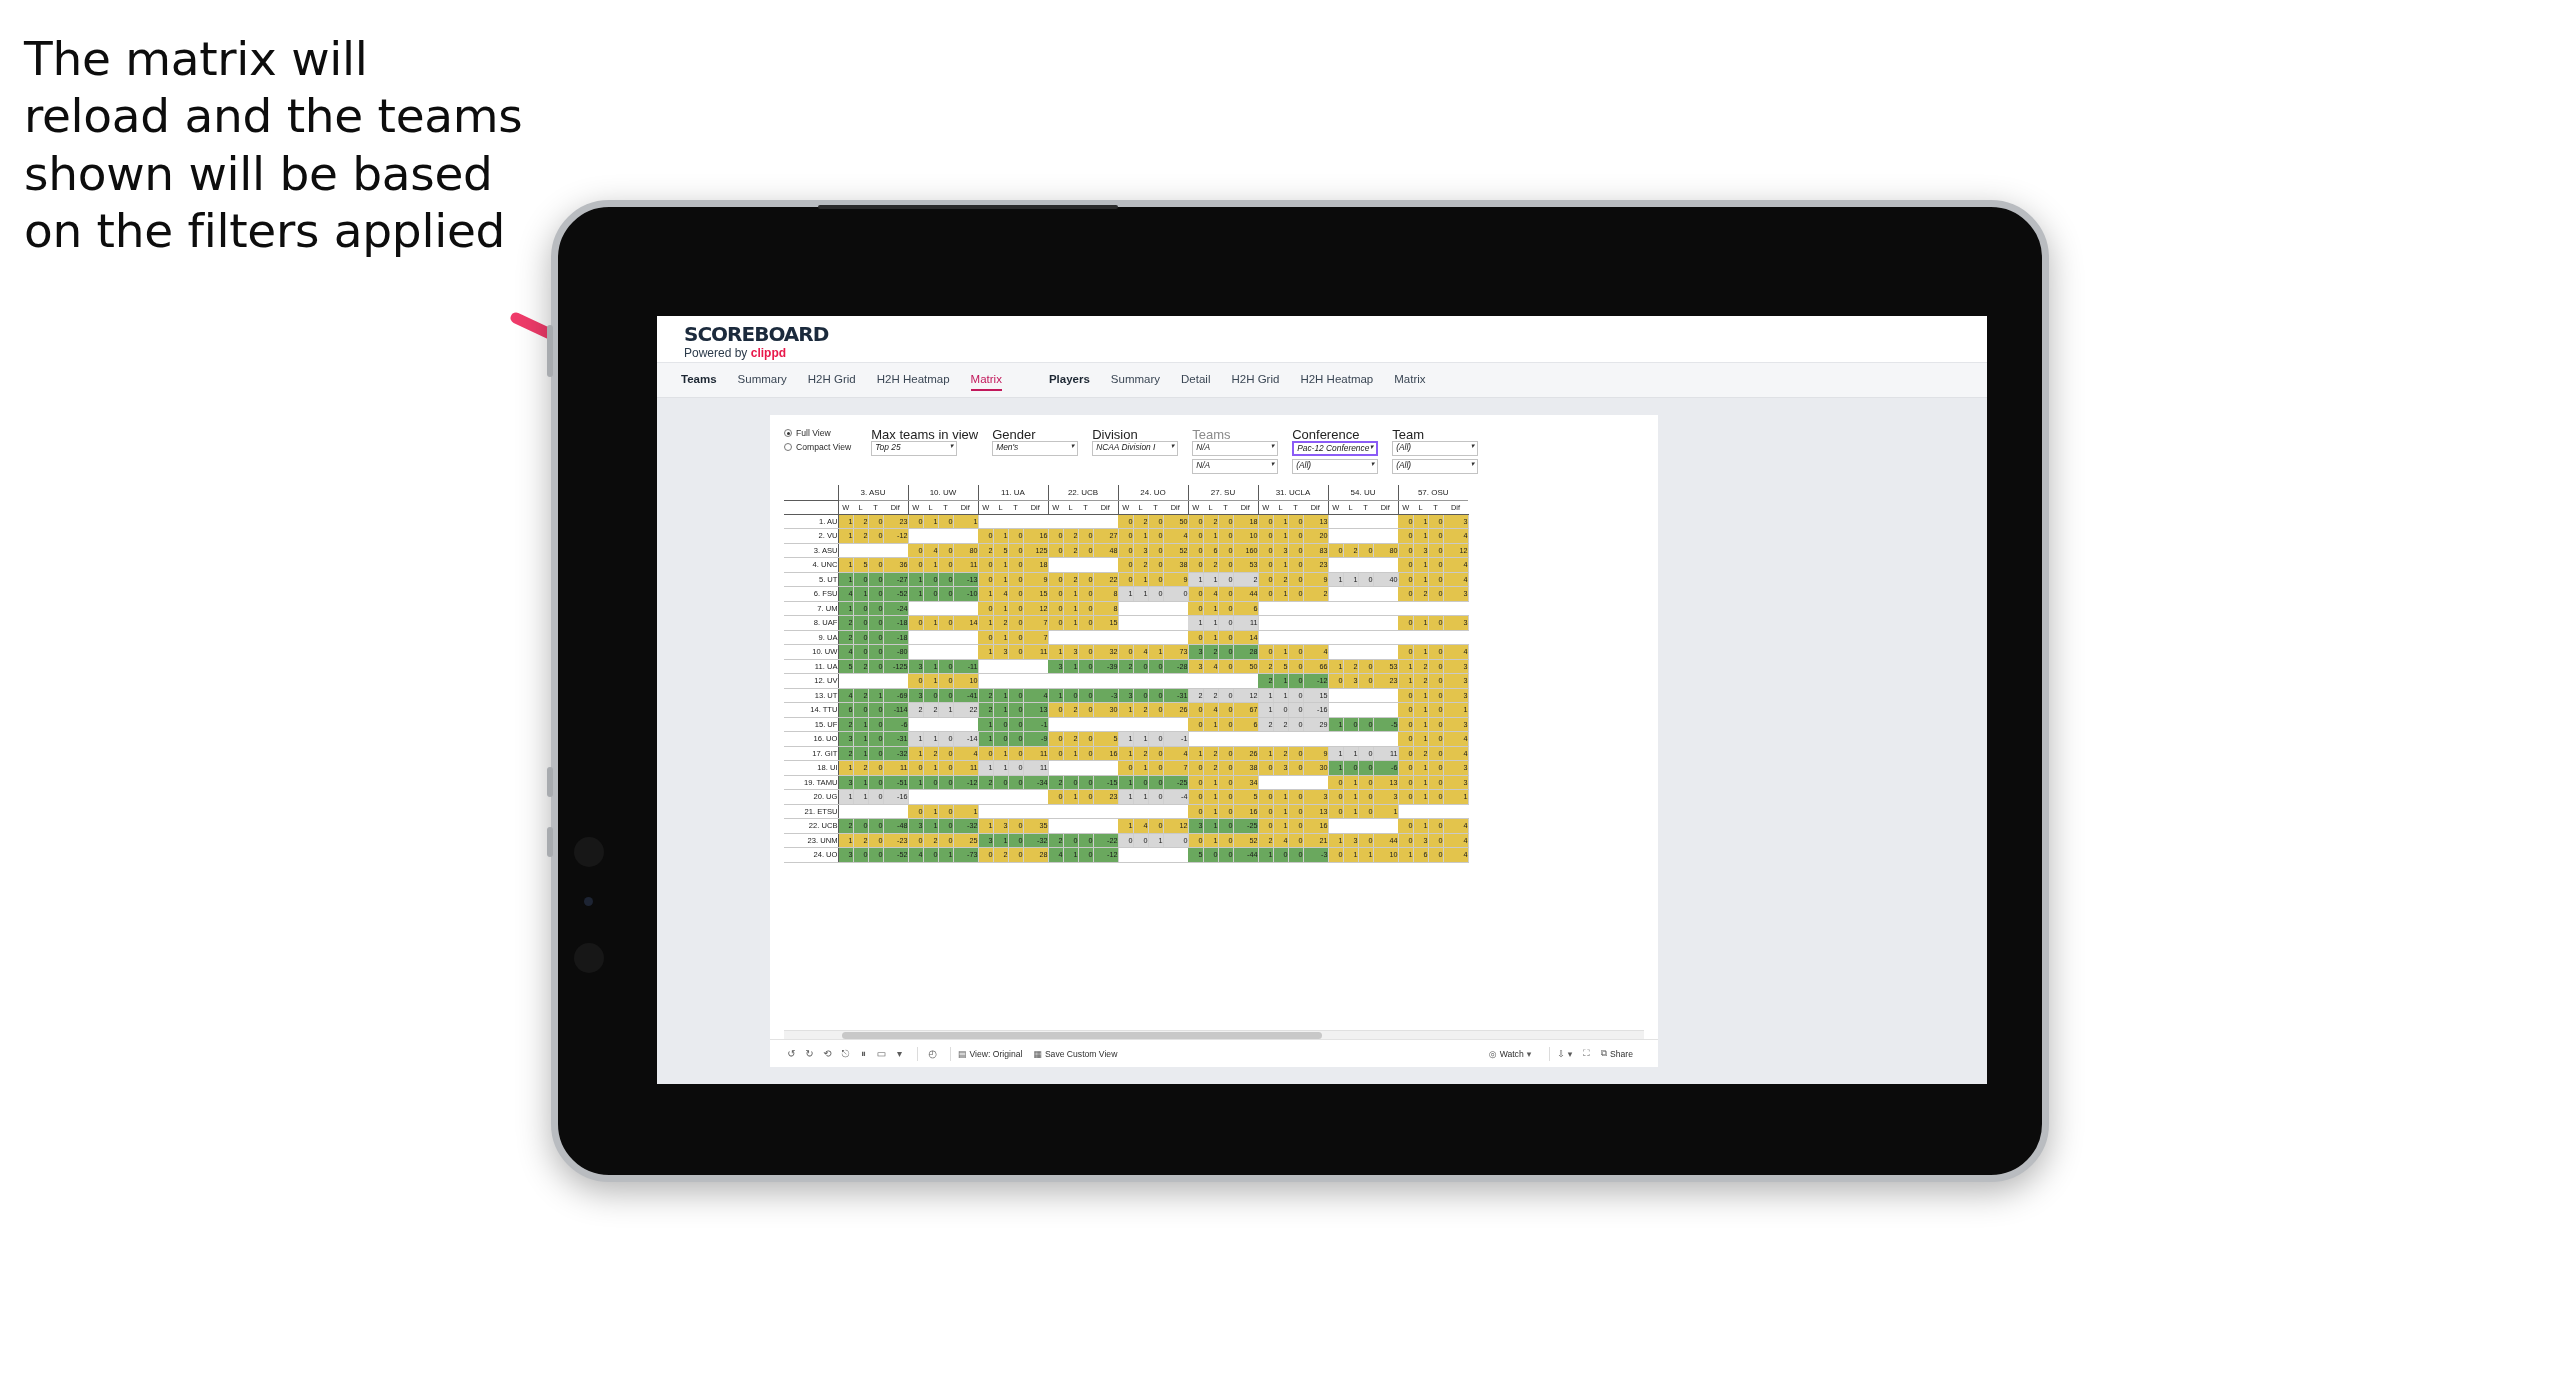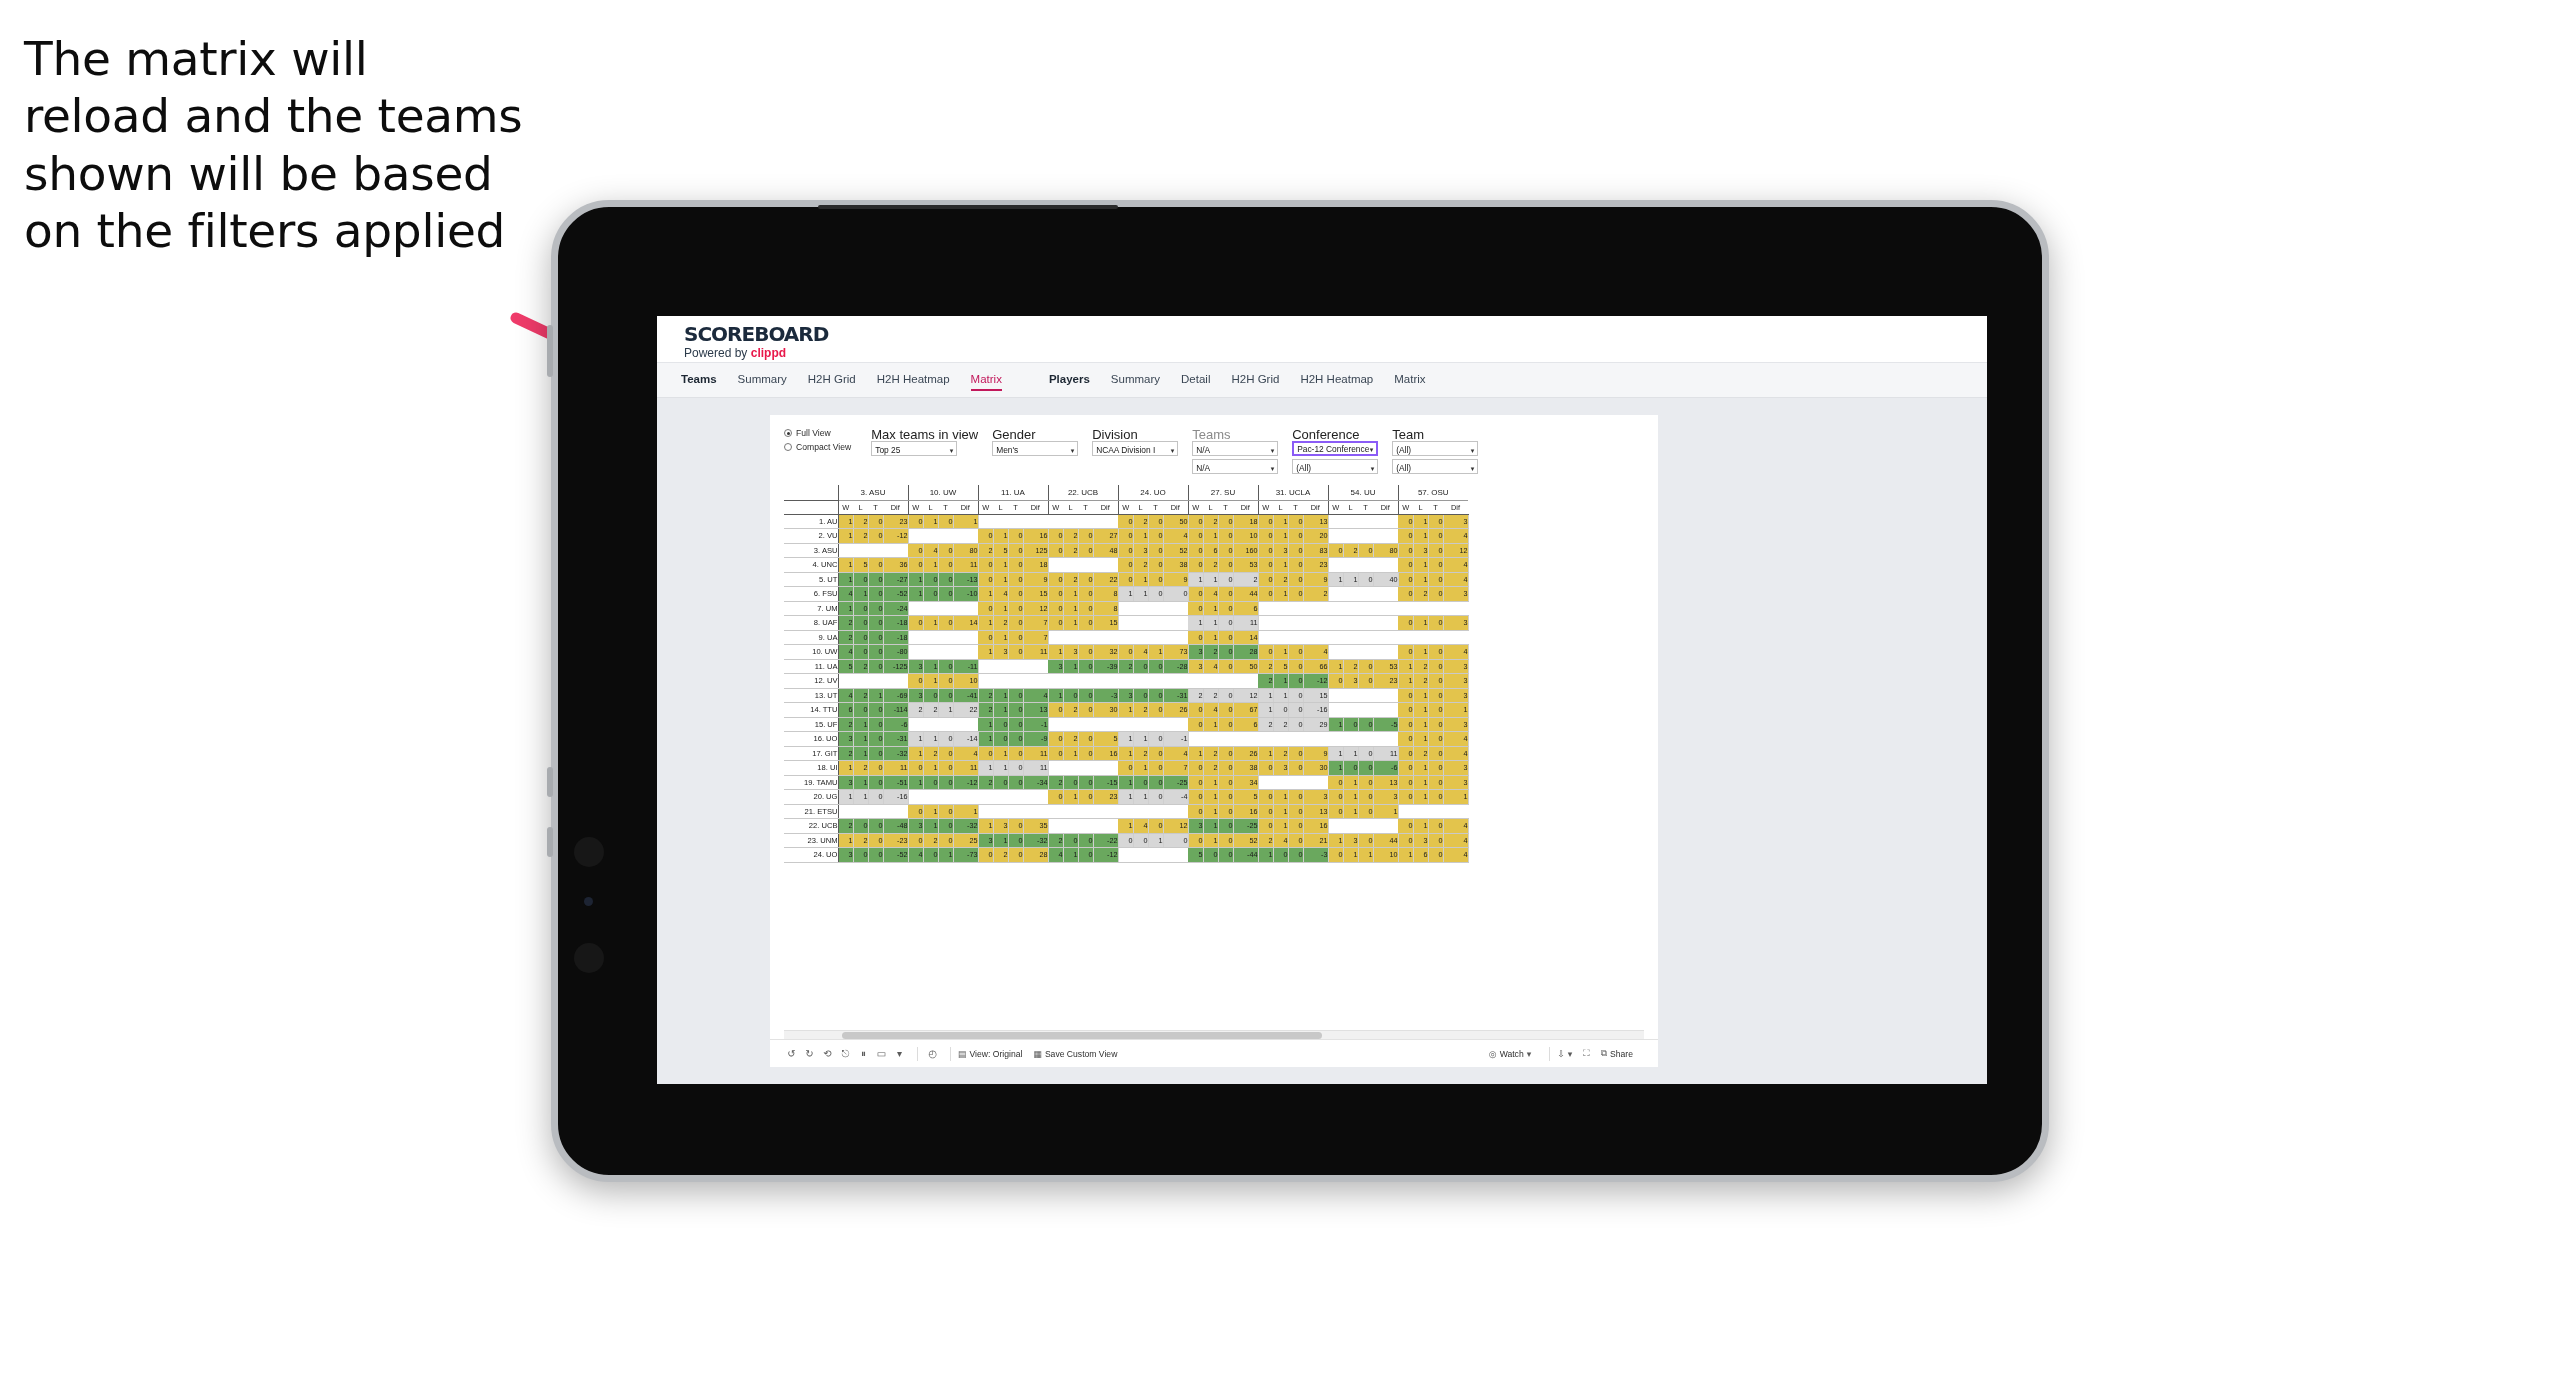--- a/index.html
+++ b/index.html
@@ -115,23 +115,23 @@
   
   #filters {
     display:flex; padding:12px 0 8px 14px; gap:0;
     font-size:8.6px; color:#2b2b2b;
   }
   .f-col { margin-right:14px; }
   .f-label { font-size:13px; color:#222; margin-bottom:3px; height:11px; }
   .f-label.muted { color:#8a8a8a; }
   .f-sel {
     border:1px solid #c3c3c3; background:#fff;
-    height:15px; display:flex; align-items:flex-end;
+    height:15px; display:flex; align-items:flex-start;
     padding:0 3px; font-size:8.4px; color:#1a1a1a;
-    position:relative; width:86px; margin-bottom:3px;
+    position:relative; width:86px; margin-bottom:3px;font-style:italic;
   }
   .f-sel .car { margin-left:auto; font-size:7px; color:#333; }
   .f-sel.hl { border:2px solid #8b5cf6; }
   .radio-col { margin-right:20px; padding-top:1px; }
   .radio-row { display:flex; align-items:center; margin-bottom:4px; font-size:8.6px; }
   .rd {
     width:8px; height:8px; border:1px solid #777; border-radius:50%;
     margin-right:4px; position:relative; background:#fff; flex:none;
   }
   .rd.on::after {

